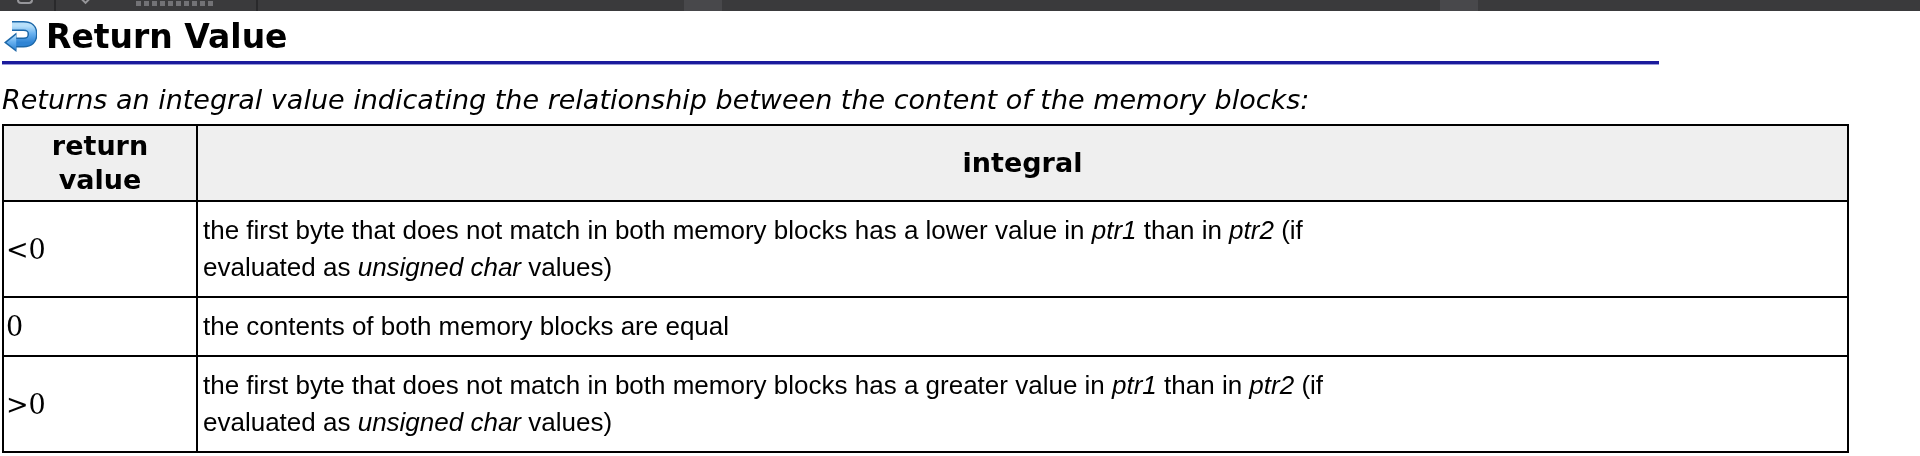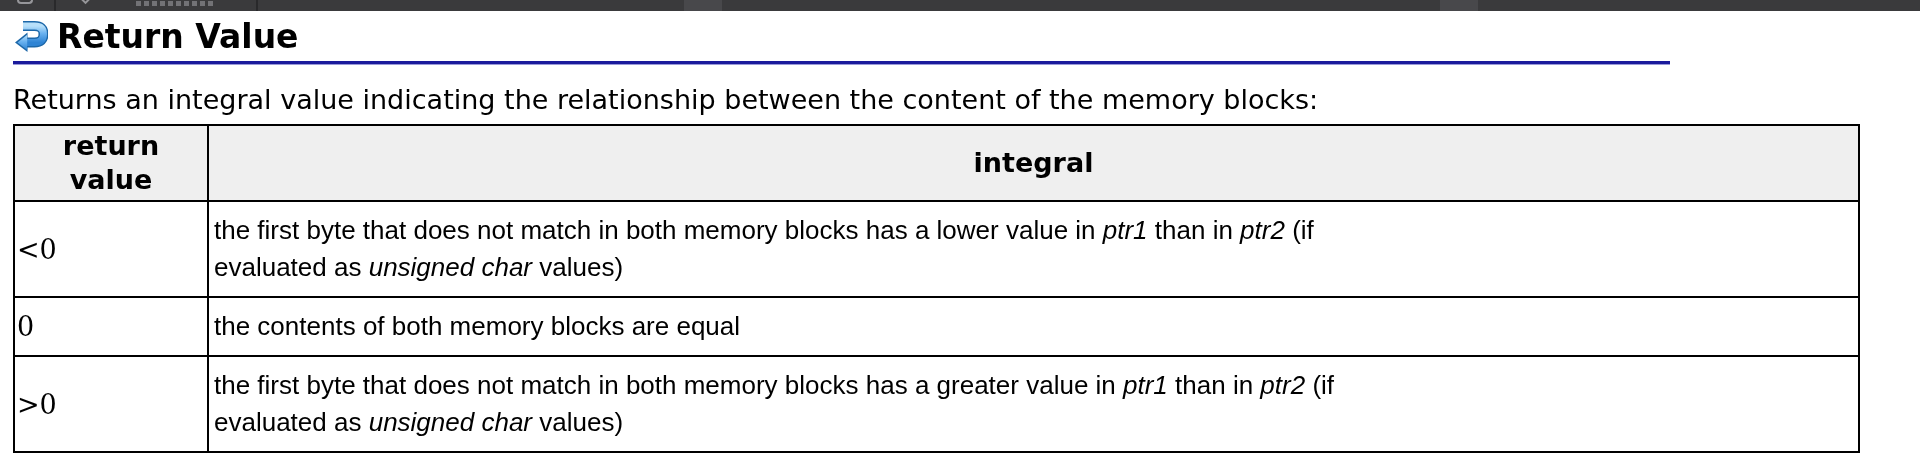--- a/index.html
+++ b/index.html
@@ -38,37 +38,37 @@
     opacity: .85;
   }
   .chrome-sep { top: 0; width: 2px; height: 11px; background: #29292b; }
   .sep1 { left: 54px; }
   .sep2 { left: 256px; }
   .chrome-lite { top: 0; height: 11px; background: #48484b; }
   .lite1 { left: 684px; width: 38px; }
   .lite2 { left: 1440px; width: 38px; }
 
   
-  .page { margin-left: 13px; width: 1657px; }
+  .page { margin-left: 2px; width: 1657px; }
 
   h3.heading {
     display: flex; align-items: center; gap: 9px;
     margin: 6px 0 0 0;
     padding-bottom: 5px;
     border-bottom: 3px solid #1b1b9c;
     box-shadow: 0 1px 0 #9a9ad8;
     font-size: 33px; font-weight: bold; line-height: 39px;
     color: #000;
   }
   .ret-icon { width: 35px; height: 35px; flex: 0 0 35px; }
   .ret-icon svg { display: block; }
 
   p.intro {
     margin: 20px 0 8px 0;
-    font-size: 27px; line-height: 32px;
+    font-size: 27px; line-height: 32px; font-style: italic;
   }
 
   table.rv-table {
     border-collapse: collapse;
     width: 1847px;
     table-layout: fixed;
   }
   .rv-table th, .rv-table td {
     border: 2px solid #000000;
   }

